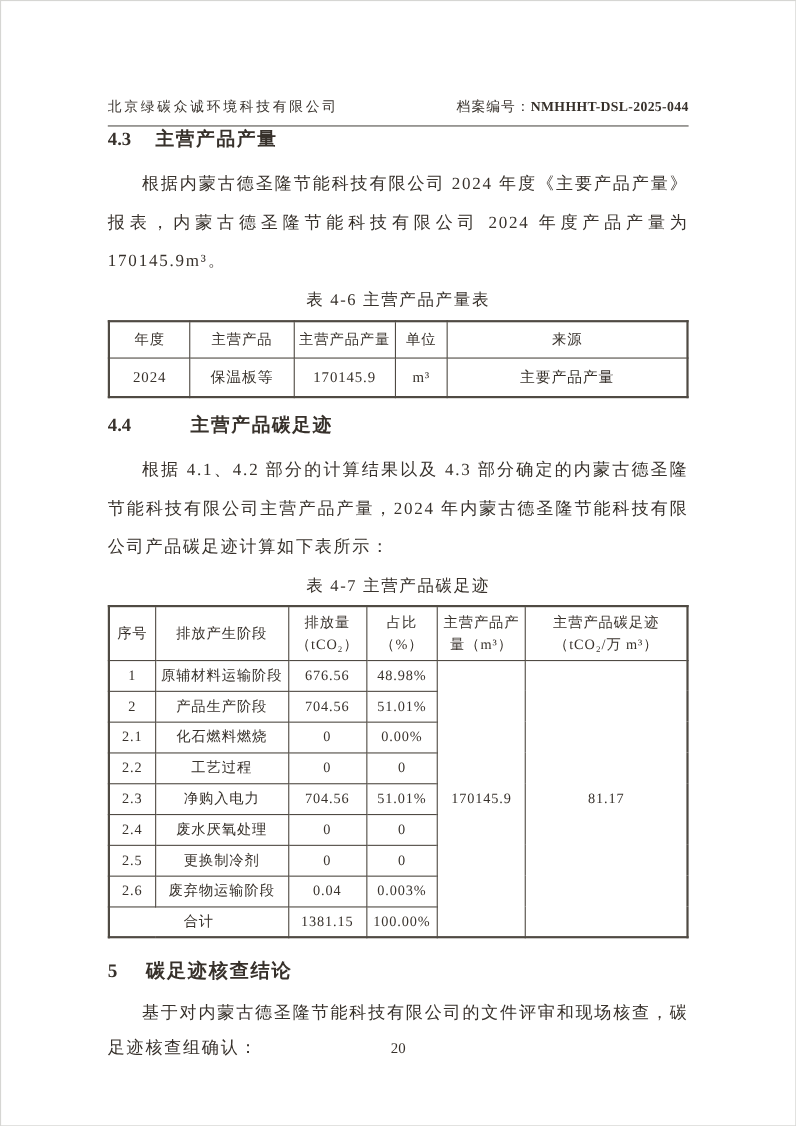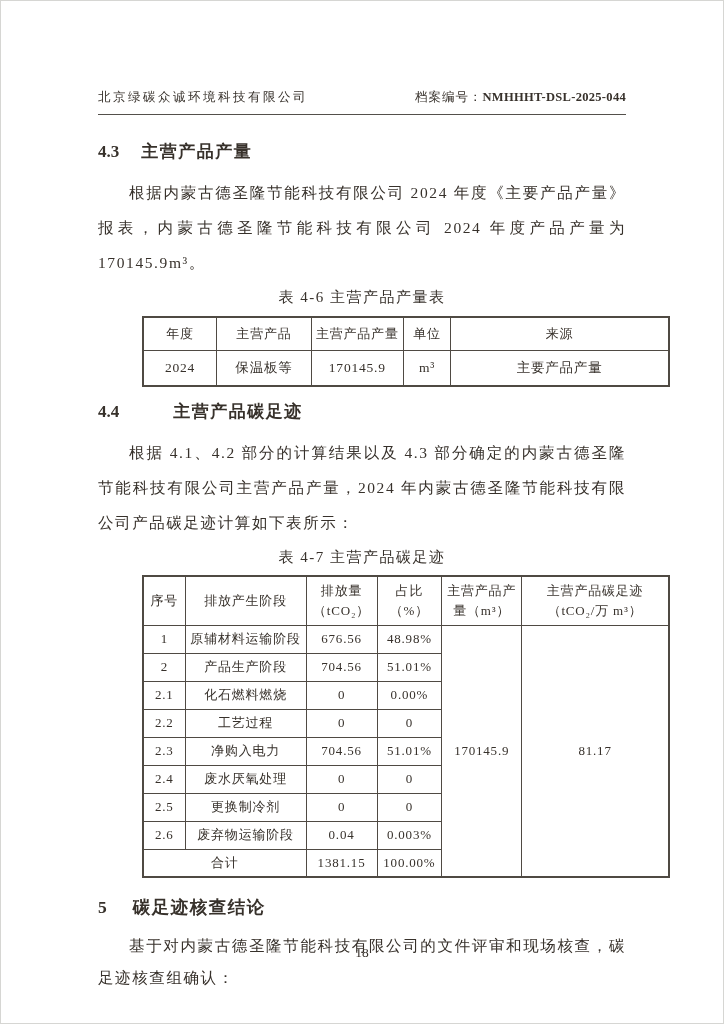--- a/index.html
+++ b/index.html
@@ -31,21 +31,21 @@
 
   
   .sec-heading {
     font-size: 17px;
     font-weight: bold;
     letter-spacing: 1.5px;
     display: flex;
     align-items: baseline;
   }
   .sec-heading .num { letter-spacing: 0; margin-right: 22px; }
-  .h43 { margin-top: 25px; }
+  .h43 { }
   .h44 { margin-top: 13px; gap: 32px; }
   .h5  { margin-top: 17px; font-size: 17.5px; }
   .h5 .num { margin-right: 26px; }
 
   
   .para {
     margin-top: 12px;
     font-size: 15.5px;
     line-height: 35px;
     text-align: justify;
@@ -60,21 +60,20 @@
     text-align: center;
     font-size: 15px;
     letter-spacing: 1.5px;
   }
 
   
   table {
     width: 100%;
     border-collapse: collapse;
     table-layout: fixed;
-    margin-left: 44px;
   }
   td {
     border: 1px solid #4f4a43;
     text-align: center;
     vertical-align: middle;
     font-size: 13px;
     letter-spacing: 0.8px;
     padding: 1px 2px;
     overflow: hidden;
   }
@@ -230,13 +229,13 @@
     </table>
 
   <div class="sec-heading h5">
     <span class="num">5</span>
     <span>碳足迹核查结论</span>
   </div>
   <p class="para p5">基于对内蒙古德圣隆节能科技有限公司的文件评审和现场核查，碳足迹核查组确认：</p>
 
 </div>
 
-<div class="page-num">18</div>
+<div class="page-num">20</div>
 
 </body></html>

